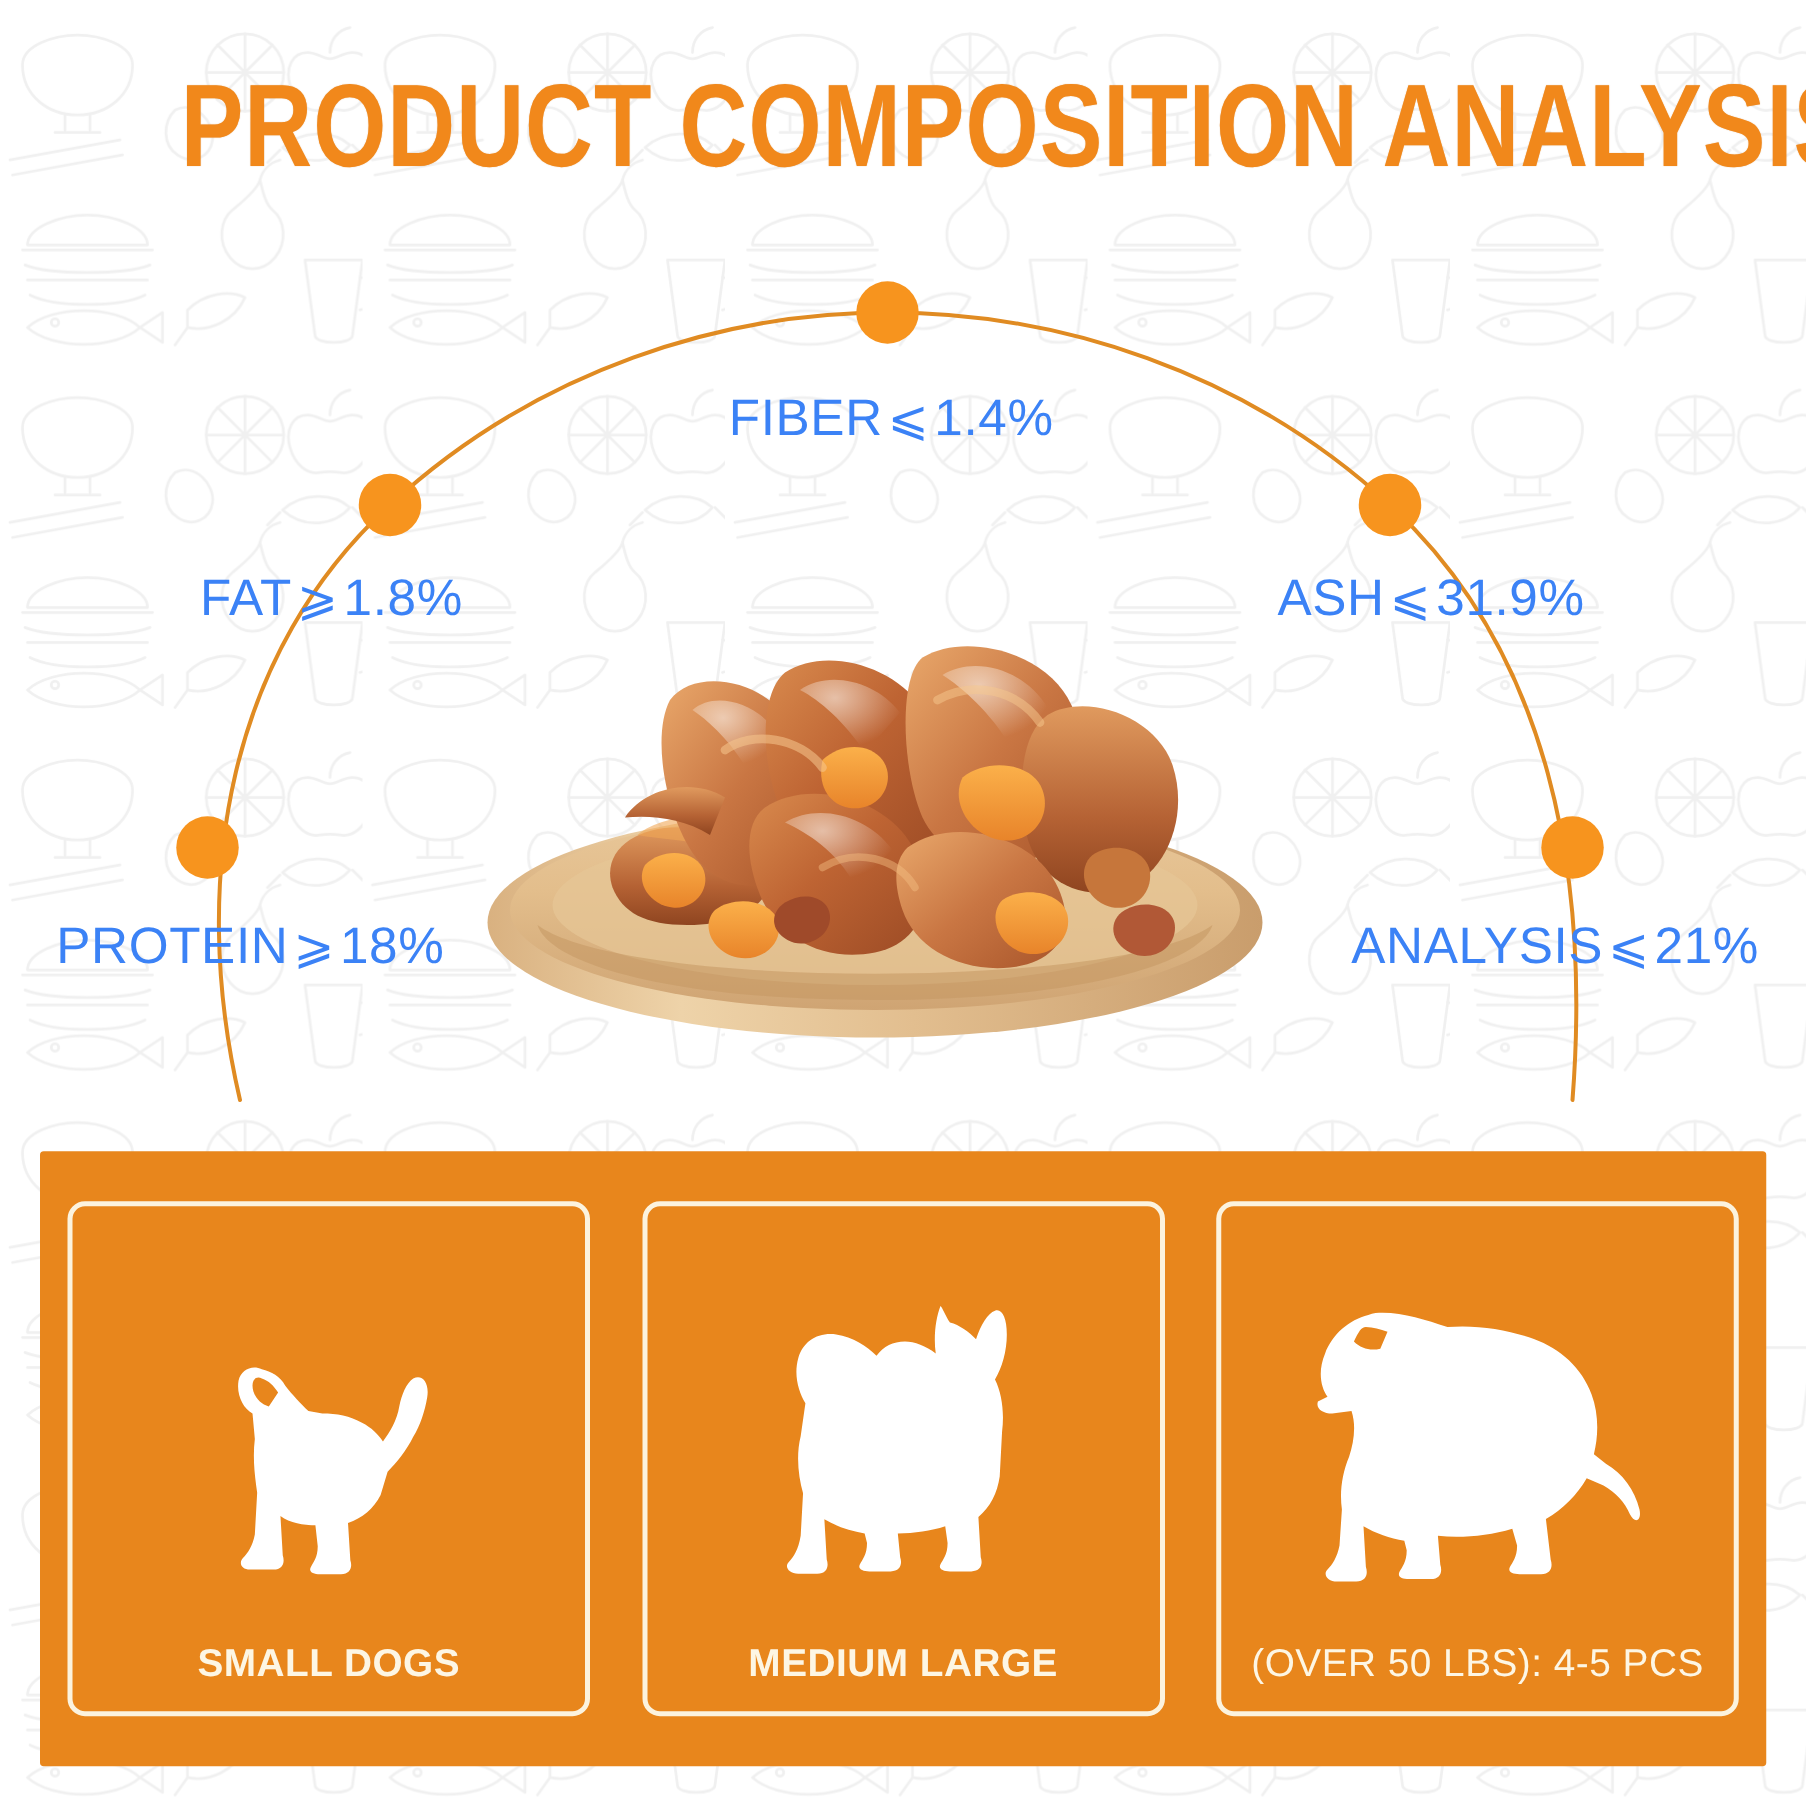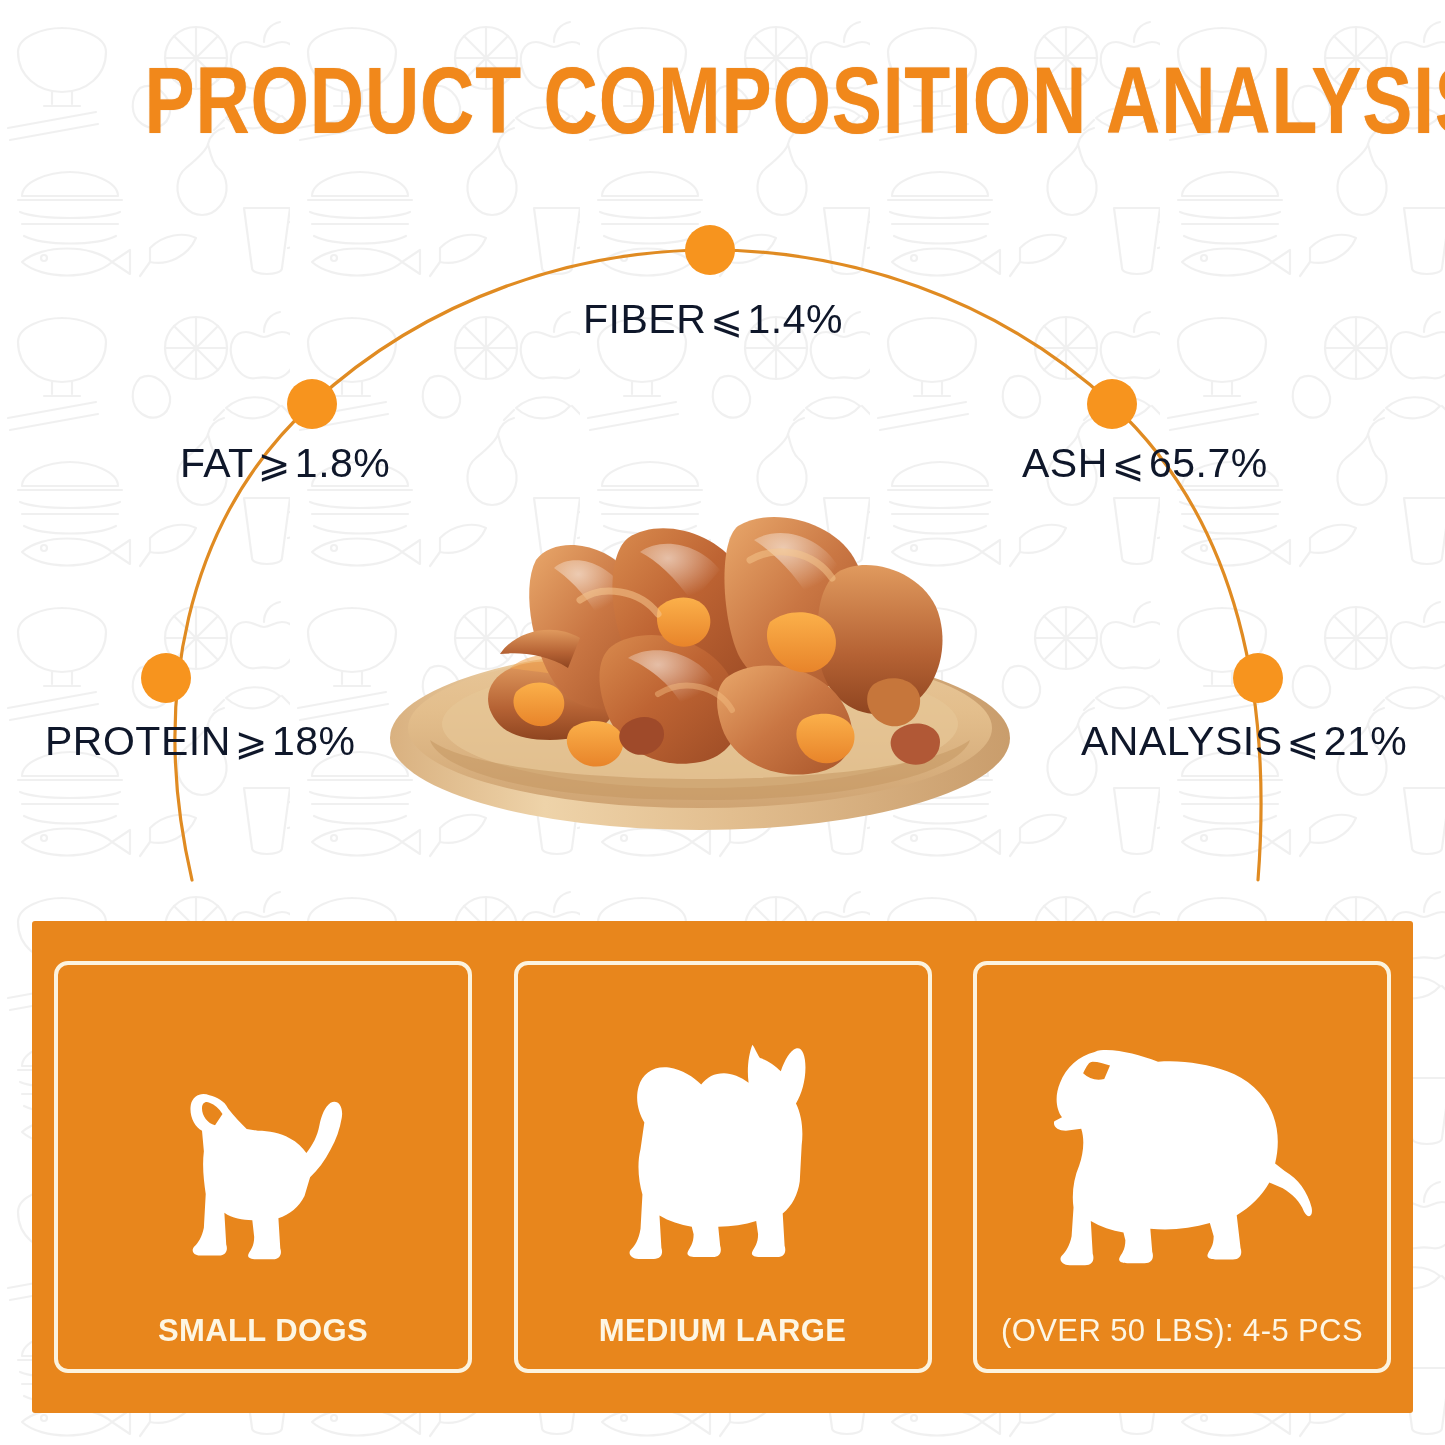--- a/index.html
+++ b/index.html
@@ -49,33 +49,34 @@
     position: absolute;
     left: 0; top: 0;
     width: 1445px; height: 1445px;
     z-index: 3;
     pointer-events: none;
   }
 
   .nutrient-label {
     position: absolute;
     z-index: 5;
-    color: #0f172a;
+    color: #3b82f6;
     font-size: 41px;
     font-weight: 400;
     letter-spacing: 0.5px;
     white-space: nowrap;
     font-family: "Liberation Sans", sans-serif;
+    margin-top: 15px;
   }
   .nutrient-label .sym {
     font-size: 39px;
     padding: 0 4px;
   }
   #label-fiber    { left: 583px; top: 296px; }
-  #label-fat      { left: 180px; top: 440px; }
+  #label-fat      { left: 160px; top: 440px; }
   #label-ash      { left: 1022px; top: 440px; }
   #label-protein  { left: 45px;  top: 718px; }
   #label-moisture { left: 1081px; top: 718px; }
 
   
   #product-photo {
     position: absolute;
     left: 340px;
     top: 410px;
     width: 720px;
@@ -281,21 +282,21 @@
 
   <div class="nutrient-label" id="label-fiber">
     <span>FIBER</span><span class="sym">⩽</span><span>1.4%</span>
   </div>
 
   <div class="nutrient-label" id="label-fat">
     <span>FAT</span><span class="sym">⩾</span><span>1.8%</span>
   </div>
 
   <div class="nutrient-label" id="label-ash">
-    <span>ASH</span><span class="sym">⩽</span><span>65.7%</span>
+    <span>ASH</span><span class="sym">⩽</span><span>31.9%</span>
   </div>
 
   <div class="nutrient-label" id="label-protein">
     <span>PROTEIN</span><span class="sym">⩾</span><span>18%</span>
   </div>
 
   <div class="nutrient-label" id="label-moisture">
     <span>ANALYSIS</span><span class="sym">⩽</span><span>21%</span>
   </div>
 

